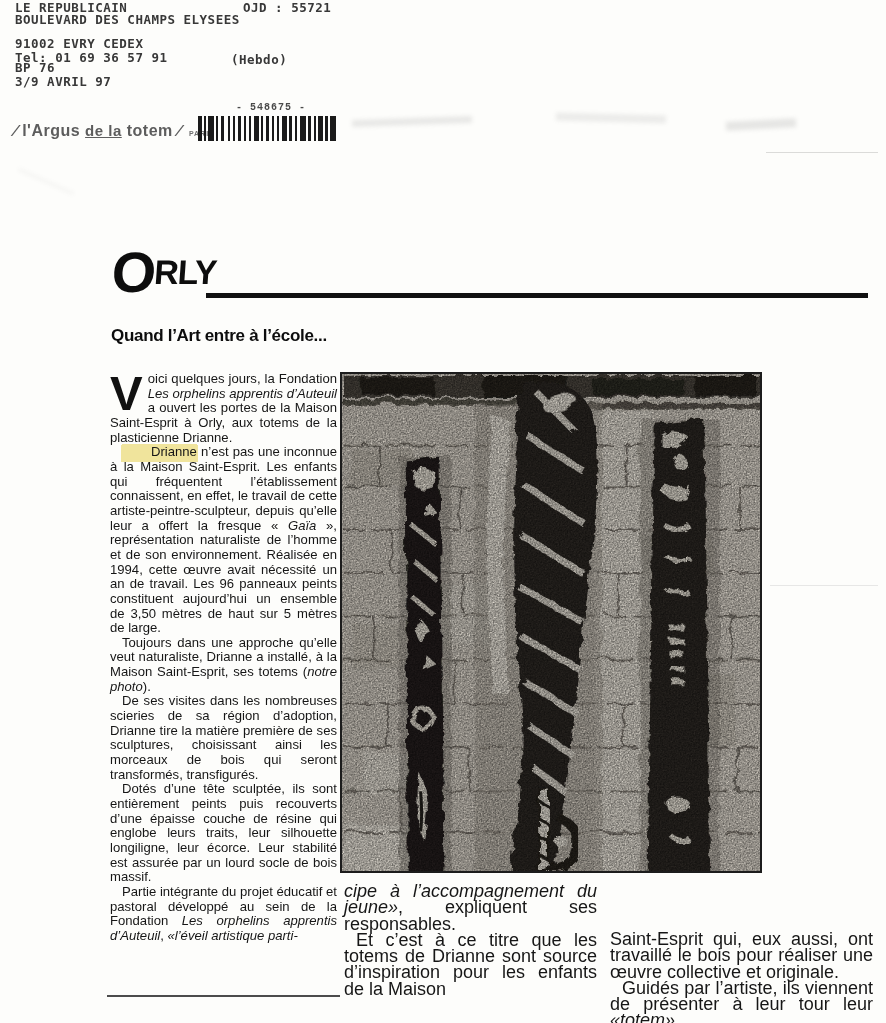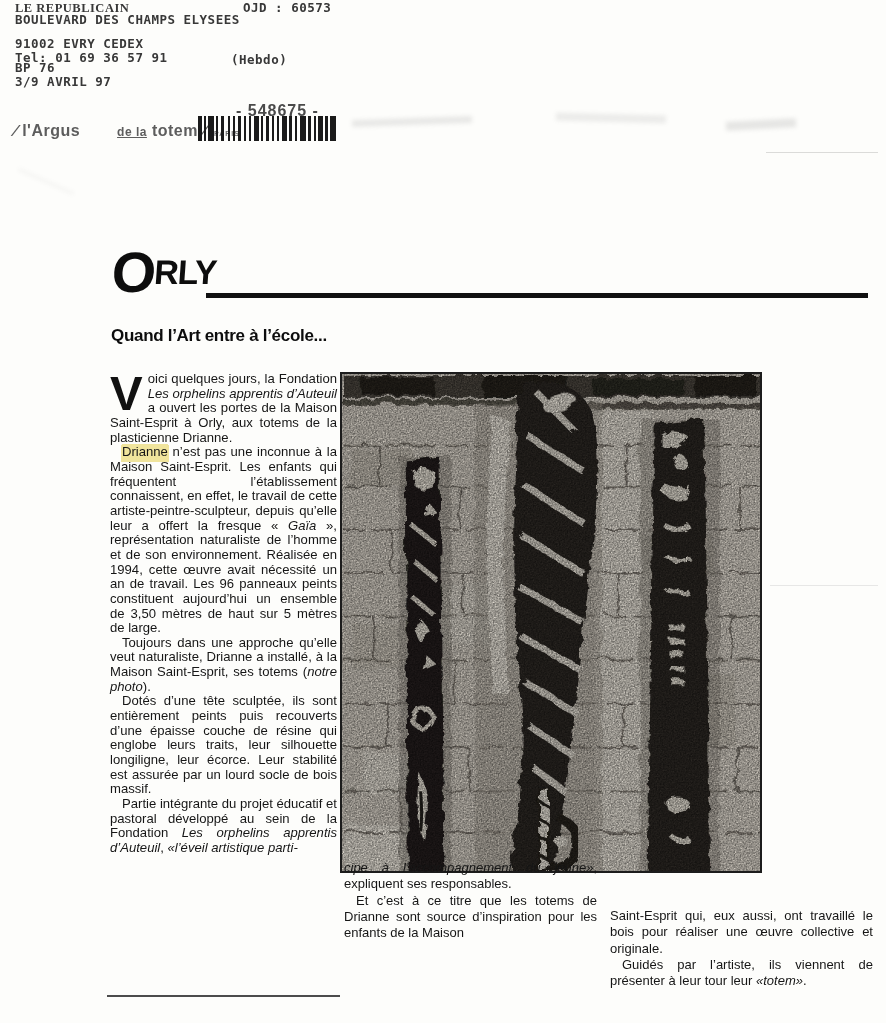--- a/index.html
+++ b/index.html
@@ -13,25 +13,25 @@
     position:absolute;font-family:"DejaVu Sans Mono", monospace;
     font-size:12.5px;line-height:12px;color:#383838;white-space:pre;
     letter-spacing:0.5px;font-weight:bold;
   }
   
   .stamp{
     position:absolute;left:14px;top:122px;color:#5d5d5d;font-weight:bold;
     font-size:16px;letter-spacing:0.5px;white-space:nowrap;
   }
   .stamp .slash{font-style:italic;font-weight:bold;}
-  .stamp .dela{font-size:12px;text-decoration:underline;margin-left:32px;}
+  .stamp .dela{font-size:15px;text-decoration:underline;}
   .stamp .paris{font-size:7px;letter-spacing:1px;margin-left:8px;color:#6e6e6e;}
   .clipnum{
     position:absolute;left:236px;top:102px;
-    font-family:Liberation Sans, sans-serif;font-size:16px;color:#4a4a4a;
+    font-family:Liberation Mono, monospace;font-size:10px;color:#4a4a4a;
     letter-spacing:1px;font-weight:bold;
   }
   .barcode{position:absolute;left:198px;top:116px;width:140px;height:25px;}
   
   .smudge{position:absolute;background:#8a8a8a;filter:blur(2px);}
   
   .orly{
     position:absolute;left:112px;top:246px;font-weight:800;color:#0d0d0d;
     transform:skewX(-4deg);white-space:nowrap;
   }
@@ -41,50 +41,50 @@
   
   .title{
     position:absolute;left:111px;top:326px;font-size:17px;font-weight:800;
     letter-spacing:-0.3px;color:#0d0d0d;white-space:nowrap;
   }
   
   .col{
     position:absolute;text-align:justify;color:#161616;
   }
   .col1{left:110px;top:372px;width:227px;font-size:13.1px;line-height:14.65px;}
-  .capcol{top:860px;width:253px;font-size:13px;line-height:16.3px;}
+  .capcol{top:883px;width:253px;font-size:18px;line-height:16.3px;}
   .col2{left:344px;}
   .col3{left:610px;width:263px;margin-top:48px;}
   .col p{margin:0;text-indent:12px;}
   .col p.noindent{text-indent:0;}
   .dropcap{
     float:left;font-size:49px;line-height:38px;font-weight:bold;
     padding:2px 5px 0 0;color:#111;
   }
   .seg-i{font-style:italic;}
-  .seg-hl{background:#f0e49c;box-shadow:0 2px 0 1px #f0e49c;}
+  .seg-hl{background:#f0e49c;box-shadow:0 2px 0 1px #f0e49c;padding-left:29px;}
   
   .photo{
     position:absolute;left:340px;top:372px;width:422px;height:501px;
     border:2px solid #1c1c1c;box-sizing:border-box;background:#c9c3b9;
   }
   .photo svg{display:block;width:100%;height:100%;}
   .bottom-rule{position:absolute;left:107px;top:995px;width:233px;height:2px;background:#4c4c4c;}
   .faintline{position:absolute;background:#9c9c9c;opacity:0.35;height:1px;}
 </style>
 </head>
 <body>
 
 <div class="page">
 
-  <div class="typed" style="left:15px;top:2px;font-family:Liberation Serif, serif;">LE REPUBLICAIN</div>
+  <div class="typed" style="left:15px;top:2px;">LE REPUBLICAIN</div>
   <div class="typed" style="left:15px;top:14px;">BOULEVARD DES CHAMPS ELYSEES</div>
   <div class="typed" style="left:15px;top:26px;margin-top:36px;">BP 76</div>
   <div class="typed" style="left:15px;top:38px;">91002 EVRY CEDEX</div>
-  <div class="typed" style="left:243px;top:2px;">OJD : 60573</div>
+  <div class="typed" style="left:243px;top:2px;">OJD : 55721</div>
   <div class="typed" style="left:15px;top:52px;">Tel: 01 69 36 57 91</div>
   <div class="typed" style="left:15px;top:76px;">3/9 AVRIL 97</div>
   <div class="typed" style="left:231px;top:54px;">(Hebdo)</div>
 
   <div class="clipnum">- 548675 -</div>
   <div class="stamp">
     <span class="slash">∕ </span><span>l'Argus</span>
     <span class="dela">de la</span>
     <span>totem</span>
     <span class="slash"> ∕</span><span class="paris">PARIS</span>
@@ -127,20 +127,21 @@
 
   <div class="orly"><span class="orly-o">O</span><span class="orly-rest">RLY</span></div>
   <div class="orly-rule"></div>
 
   <div class="title">Quand l’Art entre à l’école...</div>
 
   <div class="col col1">
     <p class="noindent"><span class="dropcap">V</span><span><span>oici quelques jours, la Fondation </span><span class="seg-i">Les orphelins apprentis d’Auteuil</span><span> a ouvert les portes de la Maison Saint-Esprit à Orly, aux totems de la plasticienne Drianne.</span></span></p>
     <p><span class="seg-hl">Drianne</span><span> n’est pas une inconnue à la Maison Saint-Esprit. Les enfants qui fréquentent l’établissement connaissent, en effet, le travail de cette artiste-peintre-sculpteur, depuis qu’elle leur a offert la fresque « </span><span class="seg-i">Gaïa</span><span> », représentation naturaliste de l’homme et de son environnement. Réalisée en 1994, cette œuvre avait nécessité un an de travail. Les 96 panneaux peints constituent aujourd’hui un ensemble de 3,50 mètres de haut sur 5 mètres de large.</span></p>
     <p><span>Toujours dans une approche qu’elle veut naturaliste, Drianne a installé, à la Maison Saint-Esprit, ses totems (</span><span class="seg-i">notre photo</span><span>).</span></p>
+    <p><span>De ses visites dans les nombreuses scieries de sa région d’adoption, Drianne tire la matière première de ses sculptures, choisissant ainsi les morceaux de bois qui seront transformés, transfigurés.</span></p>
     <p><span>Dotés d’une tête sculptée, ils sont entièrement peints puis recouverts d’une épaisse couche de résine qui englobe leurs traits, leur silhouette longiligne, leur écorce. Leur stabilité est assurée par un lourd socle de bois massif.</span></p>
     <p><span>Partie intégrante du projet éducatif et pastoral développé au sein de la Fondation </span><span class="seg-i">Les orphelins apprentis d’Auteuil</span><span>, </span><span class="seg-i">«l’éveil artistique parti-</span></p>
   </div>
 
   <div class="photo" title="Trois totems sculptés et peints de Drianne devant un mur de pierre">
     <svg viewBox="0 0 420 500" preserveAspectRatio="none" aria-hidden="true">
       <defs>
         <filter id="rough" x="-10%" y="-10%" width="120%" height="120%">
           <feTurbulence type="turbulence" baseFrequency="0.055" numOctaves="3" result="t"></feTurbulence>
           <feDisplacementMap in="SourceGraphic" in2="t" scale="7"></feDisplacementMap>

